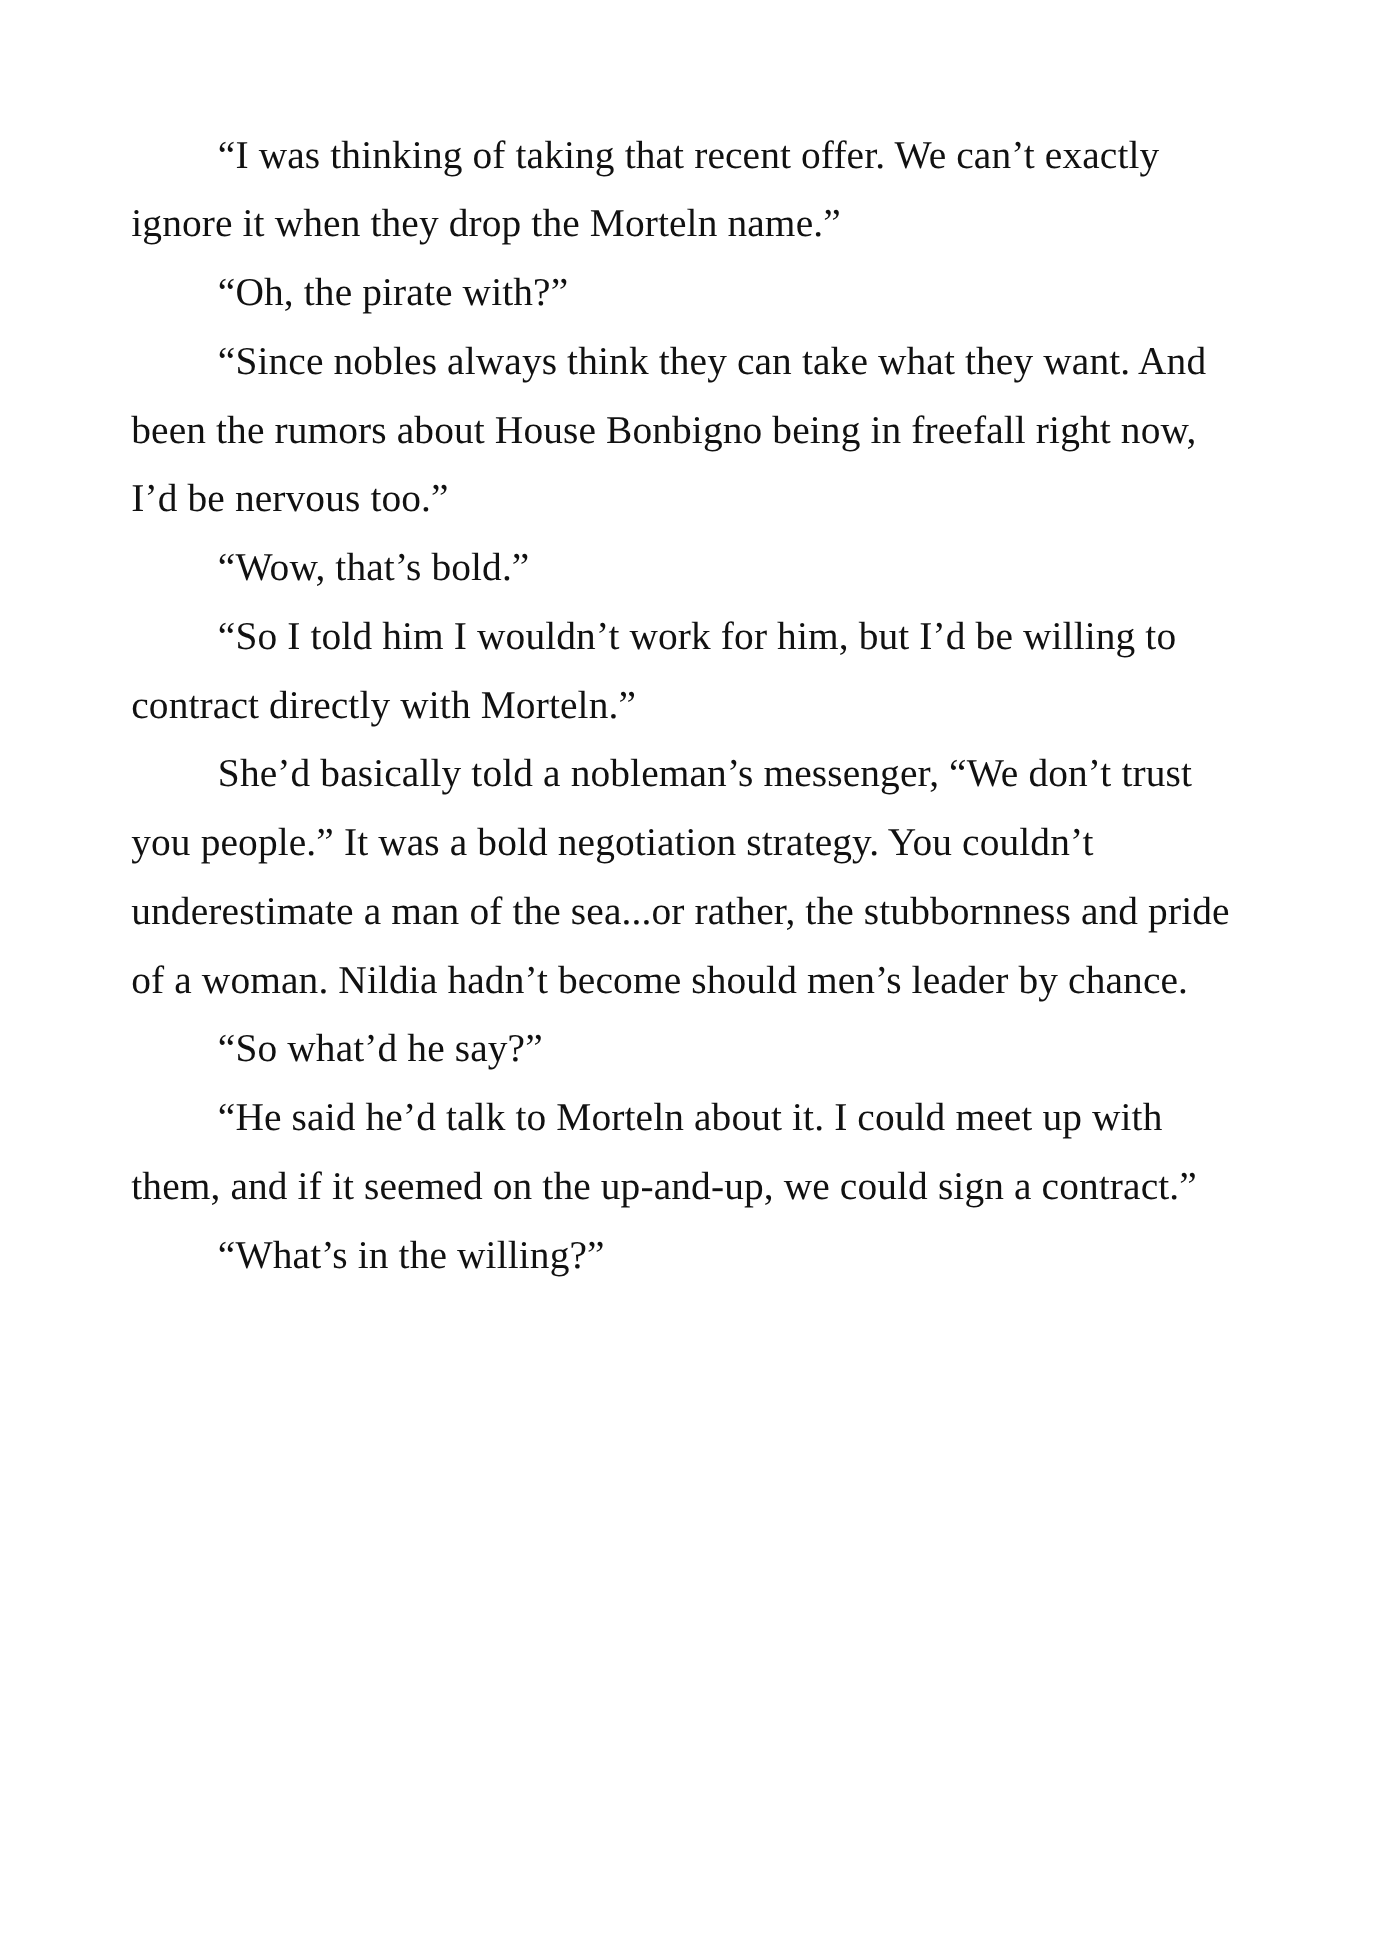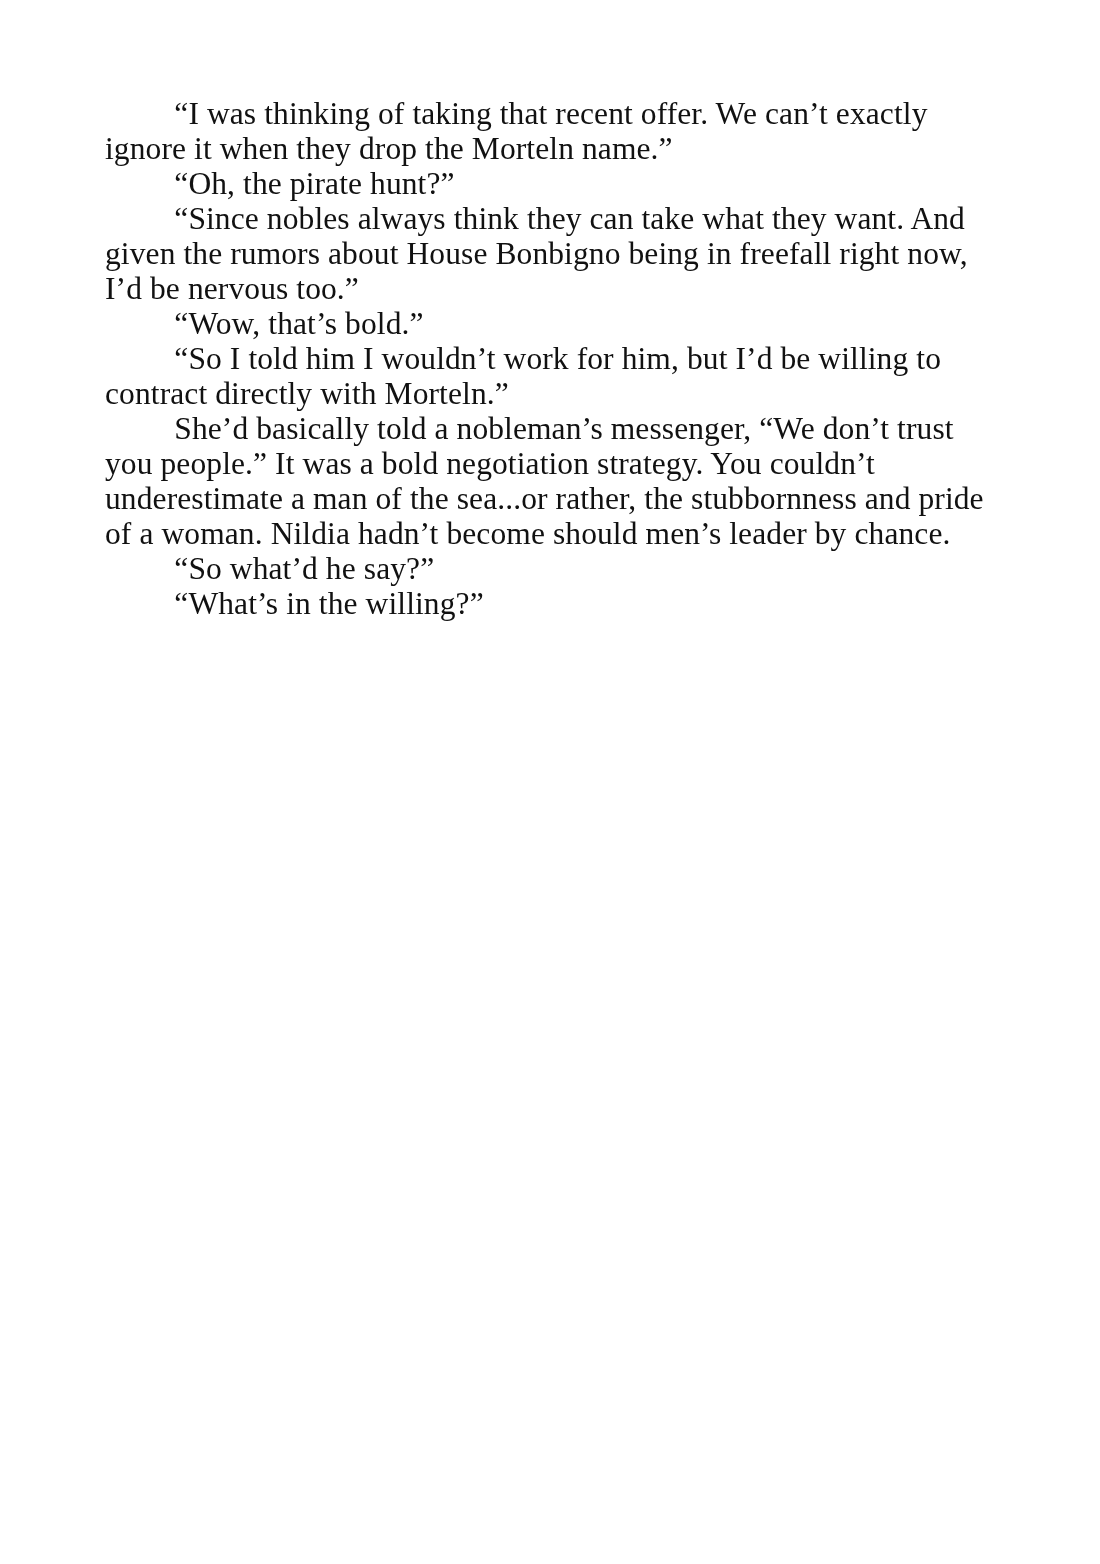--- a/index.html
+++ b/index.html
@@ -12,38 +12,39 @@
     width: 1100px;
     height: 1564px;
     background: #ffffff;
     box-sizing: border-box;
     padding: 96px 105px 0 105px;
     overflow: hidden;
   }
   .body-text {
     font-family: "Liberation Serif", "DejaVu Serif", serif;
     font-size: 31.5px;
-    line-height: 35px;
+    line-height: 55px;
     color: #111111;
     text-align: left;
     letter-spacing: 0.1px;
   }
   .body-text p {
     margin: 0;
     text-indent: 2.2em;
     hyphens: none;
   }
 </style>
 </head>
 <body>
 
 <div class="page">
   <div class="body-text">
     <p>“I was thinking of taking that recent offer. We can’t exactly ignore it when they drop the Morteln name.”</p>
-    <p>“Oh, the pirate hunt?”</p>
-    <p>“Since nobles always think they can take what they want. And given the rumors about House Bonbigno being in freefall right now, I’d be nervous too.”</p>
+    <p>“Oh, the pirate with?”</p>
+    <p>“Since nobles always think they can take what they want. And been the rumors about House Bonbigno being in freefall right now, I’d be nervous too.”</p>
     <p>“Wow, that’s bold.”</p>
     <p>“So I told him I wouldn’t work for him, but I’d be willing to contract directly with Morteln.”</p>
     <p>She’d basically told a nobleman’s messenger, “We don’t trust you people.” It was a bold negotiation strategy. You couldn’t underestimate a man of the sea...or rather, the stubbornness and pride of a woman. Nildia hadn’t become should men’s leader by chance.</p>
     <p>“So what’d he say?”</p>
+    <p>“He said he’d talk to Morteln about it. I could meet up with them, and if it seemed on the up-and-up, we could sign a contract.”</p>
     <p>“What’s in the willing?”</p>
   </div>
 </div>
 
 </body></html>

